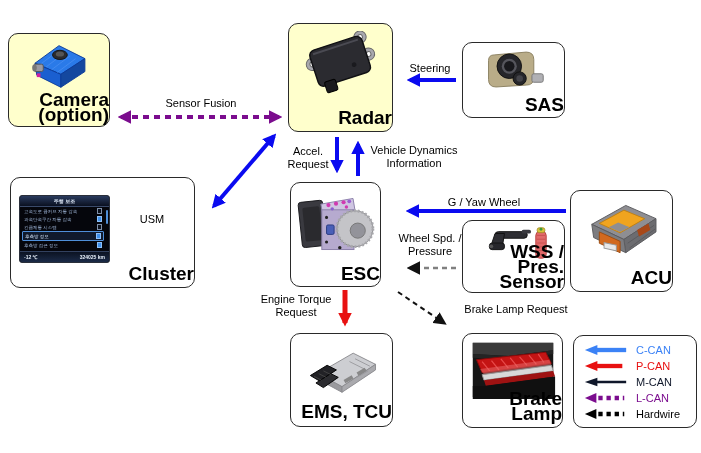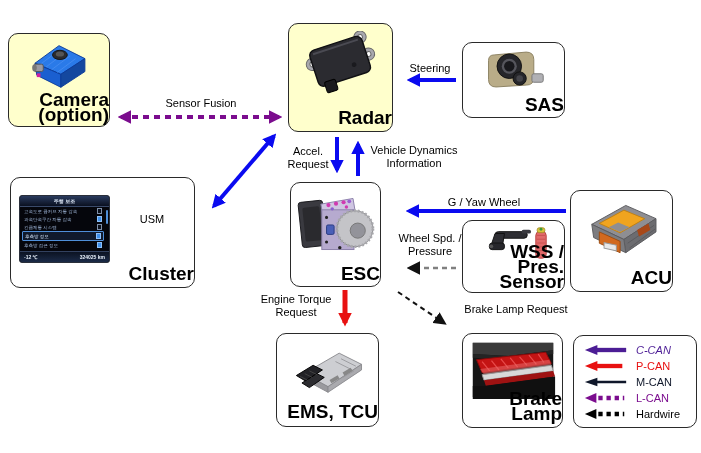--- a/index.html
+++ b/index.html
@@ -225,21 +225,21 @@
       <polygon points="46,46 80,24 80,38 48,60" fill="#6c6c70" stroke="#5a5a5e"></polygon>
       <polygon points="12,30 46,46 48,60 14,44" fill="#7c7c80" stroke="#5a5a5e"></polygon>
       <path d="M50,50 L78,31 M52,55 L79,35" stroke="#5a5a5e" stroke-width="1"></path>
       <polygon points="20,38 42,48 42,60 20,50" fill="#d2691e" stroke="#9a4a10"></polygon>
       <rect x="25" y="44" width="13" height="6" transform="skewY(12)" fill="#e8e8e8" stroke="#999"></rect>
       <polygon points="60,36 72,29 74,36 62,43" fill="#a84818"></polygon>
     </svg>
     <div class="nlabel" style="bottom:6px;">ACU</div>
   </div>
 
-  <div class="node" style="left:276px;top:333px;width:103px;height:94px;">
+  <div class="node" style="left:290px;top:333px;width:103px;height:94px;">
     <svg class="icon" style="top:8px;" width="80" height="54" viewBox="0 0 84 58">
       <polygon points="16,34 54,12 78,24 42,48" fill="#cdced2" stroke="#8a8a8e"></polygon>
       <polygon points="16,34 42,48 42,54 16,40" fill="#9a9a9e" stroke="#8a8a8e"></polygon>
       <polygon points="42,48 78,24 78,30 42,54" fill="#aaaaae" stroke="#8a8a8e"></polygon>
       <path d="M56,18 L72,26 M50,21 L68,30 M58,38 L70,31" stroke="#9a9a9e" stroke-width="1"></path>
       <rect x="44" y="38" width="10" height="4" transform="rotate(-30 49 40)" fill="#888"></rect>
       <rect x="58" y="30" width="10" height="4" transform="rotate(-30 63 32)" fill="#888"></rect>
       <polygon points="8,36 26,25 36,30 18,42" fill="#222226" stroke="#000"></polygon>
       <polygon points="14,44 30,34 38,38 22,49" fill="#2c2c30" stroke="#000"></polygon>
       <path d="M12,37 L20,41 M17,34 L25,38 M22,31 L30,35" stroke="#444" stroke-width="1"></path>
@@ -256,21 +256,21 @@
       <path d="M12,22 L20,32 M22,21 L30,31 M32,19 L40,29 M42,18 L50,28 M52,17 L60,26 M62,15 L70,25 M72,14 L78,23" stroke="#e84a4a" stroke-width="1.3" fill="none"></path>
       <polygon points="10,30 84,20 86,26 14,36" fill="#e86a6a" opacity="0.55"></polygon>
       <polygon points="12,36 86,26 88,32 14,42" fill="#d8d8d8" stroke="#999"></polygon>
       <polygon points="14,42 88,32 90,38 16,48" fill="#9e1212"></polygon>
       <polygon points="14,48 90,38 90,62 2,62 2,48" fill="#101010"></polygon>
     </svg>
     <div class="nlabel" style="bottom:6px;">Brake Lamp</div>
   </div>
 
   <div class="legend" style="left:573px;top:335px;width:124px;height:93px;">
-    <div class="lg-row" style="color: #4c1d95; font-style: italic;">
+    <div class="lg-row" style="color: #3b82f6;">
       <svg class="lg-arrow" width="48" height="12" viewBox="0 0 50 12">
           <polygon points="3,6 16,0.8 16,11.2" fill="currentColor"></polygon>
           <line x1="14" y1="6" x2="46" y2="6" stroke="currentColor" stroke-width="4.5"></line>
         </svg>
       <span class="lg-label">C-CAN</span>
     </div>
     <div class="lg-row" style="color: rgb(232, 17, 17);">
       <svg class="lg-arrow" width="48" height="12" viewBox="0 0 50 12">
           <polygon points="3,6 16,0.8 16,11.2" fill="currentColor"></polygon>
           <line x1="14" y1="6" x2="42" y2="6" stroke="currentColor" stroke-width="4.5"></line>

